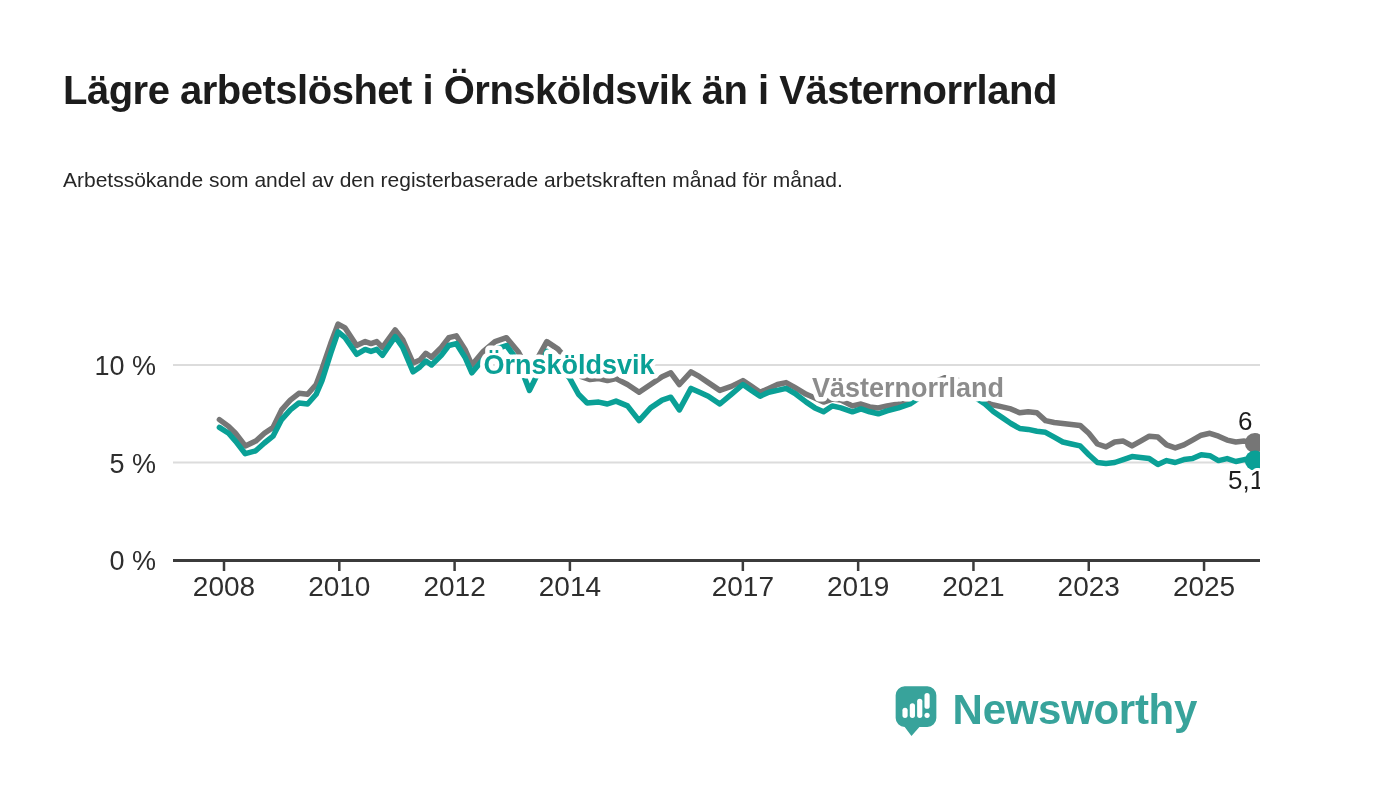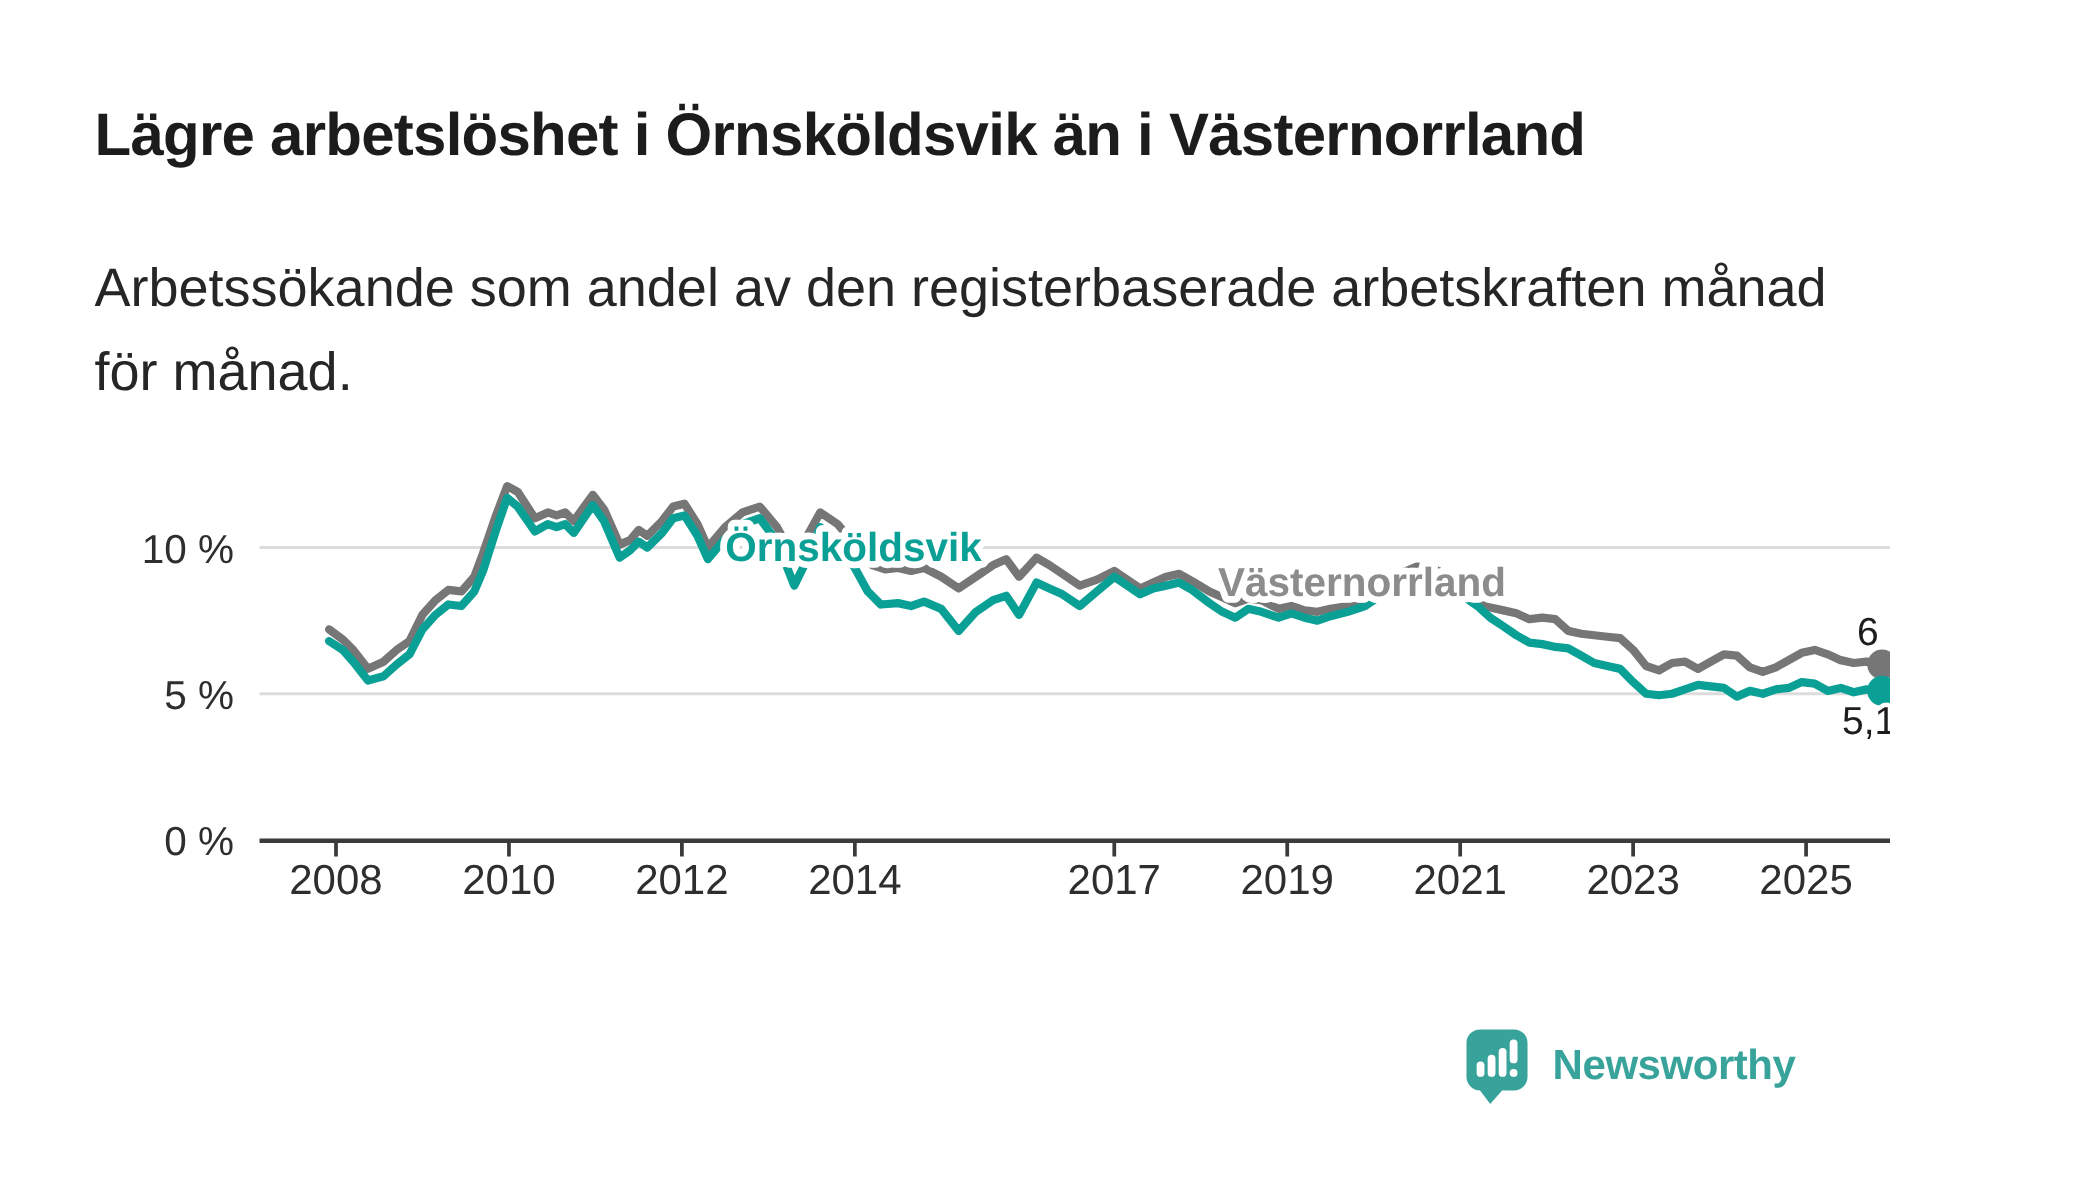--- a/index.html
+++ b/index.html
@@ -1,24 +1,24 @@
 <!DOCTYPE html>
 <html><head>
 <meta charset="utf-8">
 <style>
   html,body{margin:0;padding:0;background:#fff;}
   #frame{position:relative;width:1260px;height:794px;background:#ffffff;overflow:hidden;
          font-family:"Liberation Sans",sans-serif;}
   .title{position:absolute;left:63px;top:66px;width:1280px;
          font-size:40px;line-height:1.2;font-weight:700;color:#1c1c1c;letter-spacing:-0.5px;}
   .subtitle{position:absolute;left:63px;top:164px;width:1180px;
-         font-size:36px;line-height:1.55;font-weight:400;color:#262626;}
+         font-size:21px;line-height:1.55;font-weight:400;color:#262626;}
   #chart{position:absolute;left:0;top:0;width:1400px;height:794px;}
   .brand{position:absolute;right:63px;bottom:58px;display:flex;align-items:center;gap:14px;}
-  .brand-text{font-size:28px;font-weight:600;color:#38a39b;letter-spacing:-0.3px;}
+  .brand-text{font-size:42px;font-weight:600;color:#38a39b;letter-spacing:-0.3px;}
 </style>
 </head>
 <body>
 
 <div id="frame">
 
   <div class="title">Lägre arbetslöshet i Örnsköldsvik än i Västernorrland</div>
   <div class="subtitle">Arbetssökande som andel av den registerbaserade arbetskraften månad för månad.</div>
 
   <svg id="chart" viewBox="0 0 1400 794" xmlns="http://www.w3.org/2000/svg">

